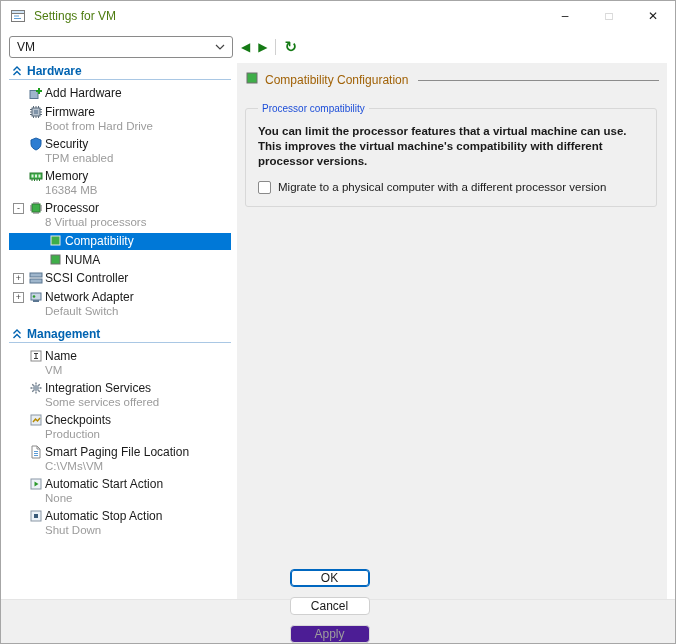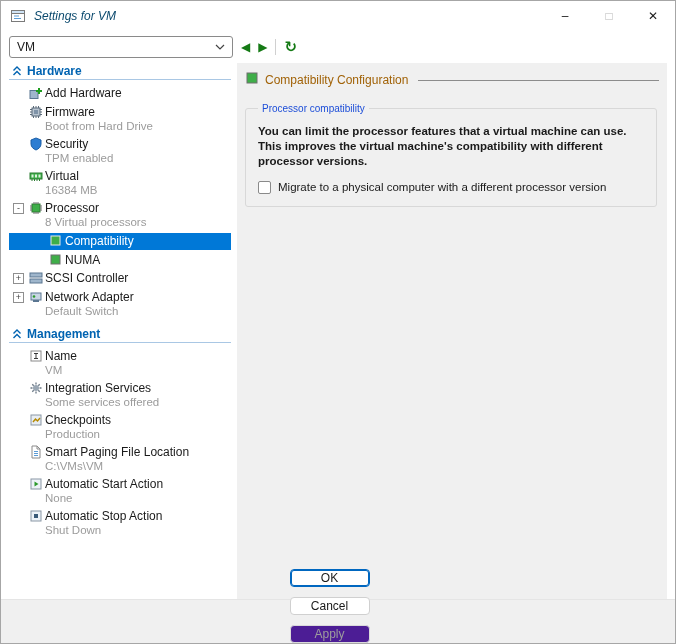--- a/index.html
+++ b/index.html
@@ -3,21 +3,21 @@
 <meta charset="utf-8">
 <style>
   * { box-sizing: border-box; }
   html,body { margin:0; padding:0; background:#ffffff; }
   body { width:676px; height:644px; font-family:"Liberation Sans","DejaVu Sans",sans-serif; }
   .window { position:relative; width:676px; height:644px; background:#ffffff; border:1px solid #a6a6a6; overflow:hidden; }
 
   
   .titlebar { position:absolute; top:0; left:0; right:0; height:30px; display:flex; align-items:center; background:#ffffff; }
   .titlebar .app-icon { margin-left:9px; width:16px; height:16px; display:flex; align-items:center; }
-  .titlebar .title { margin-left:8px; font-size:12px; color:#0c4a6e;font-style:italic; }
+  .titlebar .title { margin-left:8px; font-size:12px; color:#4d7c0f; }
   .win-controls { position:absolute; right:0; top:0; height:30px; display:flex; }
   .win-btn { width:44px; height:30px; display:flex; align-items:center; justify-content:center; font-size:12px; color:#1a1a1a; }
   .win-btn.max { color:#b8b8b8; }
 
   
   .toolbar { position:absolute; top:30px; left:0; right:0; height:32px; background:#ffffff; }
   .vm-select { position:absolute; left:8px; top:5px; width:224px; height:22px; background:#fff; border:1px solid #8a8a8a; border-radius:3px; display:flex; align-items:center; justify-content:space-between; padding:0 7px; font-size:12px; color:#1a1a1a; cursor:default; }
   .vm-select .chev svg { display:block; }
   .navbar { position:absolute; left:240px; top:5px; height:22px; display:flex; align-items:center; gap:8px; }
   .nav-arrow { color:#157a15; font-size:12px; line-height:22px; cursor:default; }
@@ -142,21 +142,21 @@
     <div class="tree-item">
       <span class="t-icon">
         <svg width="14" height="14" viewBox="0 0 14 14">
             <rect x="1" y="4" width="12" height="6" fill="#3fae49" stroke="#2c7d33"></rect>
             <path d="M3 10v2M5.5 10v2M8 10v2M10.5 10v2" stroke="#2c7d33"></path>
             <rect x="2.5" y="5.5" width="2" height="3" fill="#dff2df"></rect>
             <rect x="6" y="5.5" width="2" height="3" fill="#dff2df"></rect>
             <rect x="9.5" y="5.5" width="2" height="3" fill="#dff2df"></rect>
           </svg>
       </span>
-      <div class="t-label">Virtual</div>
+      <div class="t-label">Memory</div>
       <div class="t-sub">16384 MB</div>
     </div>
 
     <div class="tree-item">
       <span class="expander">-</span>
       <span class="t-icon">
         <svg width="14" height="14" viewBox="0 0 14 14">
             <rect x="3" y="3" width="8" height="8" fill="#3fae49" stroke="#2c7d33"></rect>
             <path d="M5 1v2M7 1v2M9 1v2M5 11v2M7 11v2M9 11v2M1 5h2M1 7h2M1 9h2M11 5h2M11 7h2M11 9h2" stroke="#6a6a6a" stroke-width="1"></path>
           </svg>

